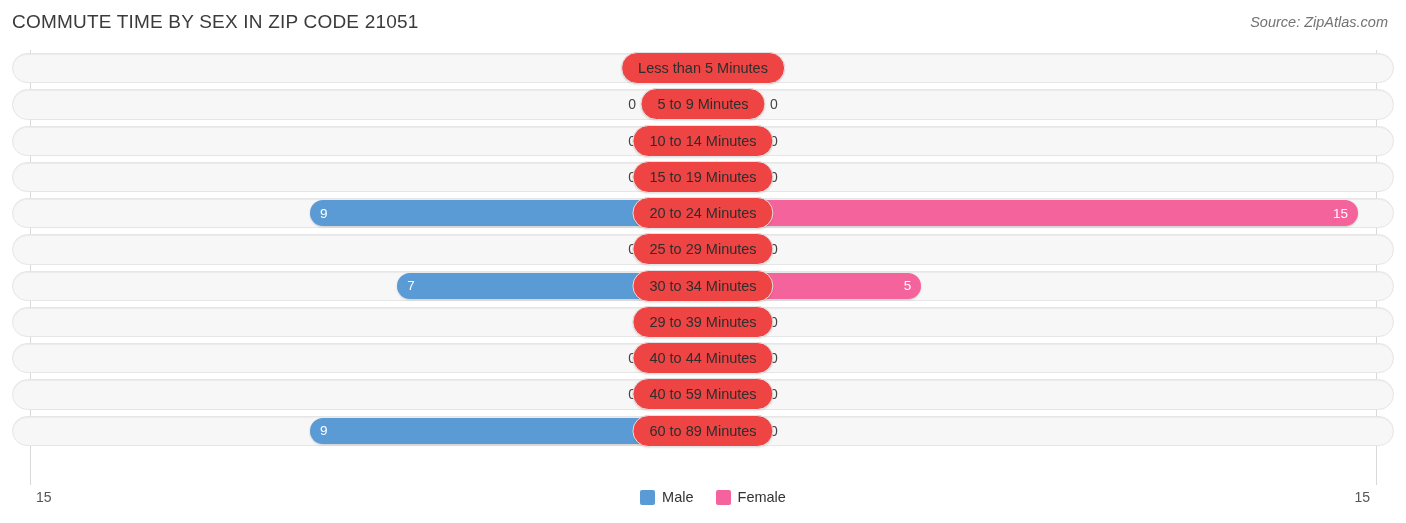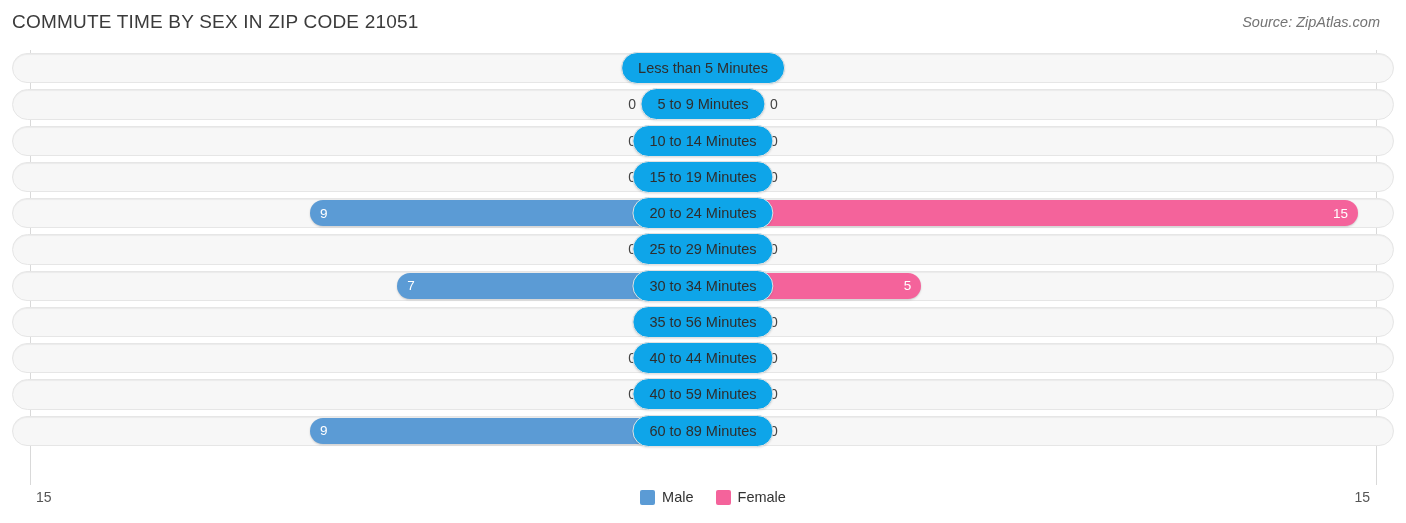--- a/index.html
+++ b/index.html
@@ -12,21 +12,21 @@
     height: 523px;
     font-family: "Liberation Sans", sans-serif;
     color: #333;
     position: relative;
     overflow: hidden;
   }
 
   
   #header {
     position: absolute;
-    top: 0; left: 0; right: 16px;
+    top: 0; left: 0; right: 8px;
     height: 46px;
   }
   #chart-title {
     position: absolute;
     left: 12px; top: 11px;
     font-size: 19px;
     letter-spacing: 0.2px;
     color: #3b3b3b;
     font-weight: 400;
     white-space: nowrap;
@@ -121,21 +121,21 @@
   .out-right { text-align: left; }
 
   .cat-label {
     position: absolute;
     left: 50%;
     top: 2px;
     transform: translateX(-50%);
     height: 32px;
     line-height: 31px;
     padding: 0 16px;
-    background: #0ea5e9;
+    background: #ef4444;
     border: 1px solid #e2e2e2;
     border-radius: 16px;
     font-size: 14.5px;
     color: #2e2e2e;
     white-space: nowrap;
     box-shadow: 0 1px 2px rgba(0,0,0,0.10);
     z-index: 5;
   }
 
   
@@ -278,21 +278,21 @@
         <div class="track"></div>
         <div class="half half-left">
           <div class="bar bar-male" style="width: 480.333px; background: rgb(91, 155, 213); margin-top: 35px;">
             <span class="bar-val">11</span>
           </div>
         </div>
         <div class="half half-right">
           <div class="bar bar-female" style="width: 58px; background: rgb(249, 168, 196);"></div>
           <div class="out-val out-right" style="left: 67px;">0</div>
         </div>
-        <div class="cat-label">35 to 56 Minutes</div>
+        <div class="cat-label">29 to 39 Minutes</div>
       </div>
       <div class="row">
         <div class="track"></div>
         <div class="half half-left">
           <div class="bar bar-male" style="width: 58px; background: rgb(174, 203, 233);"></div>
           <div class="out-val out-left" style="right: 67px;">0</div>
         </div>
         <div class="half half-right">
           <div class="bar bar-female" style="width: 58px; background: rgb(249, 168, 196);"></div>
           <div class="out-val out-right" style="left: 67px;">0</div>

